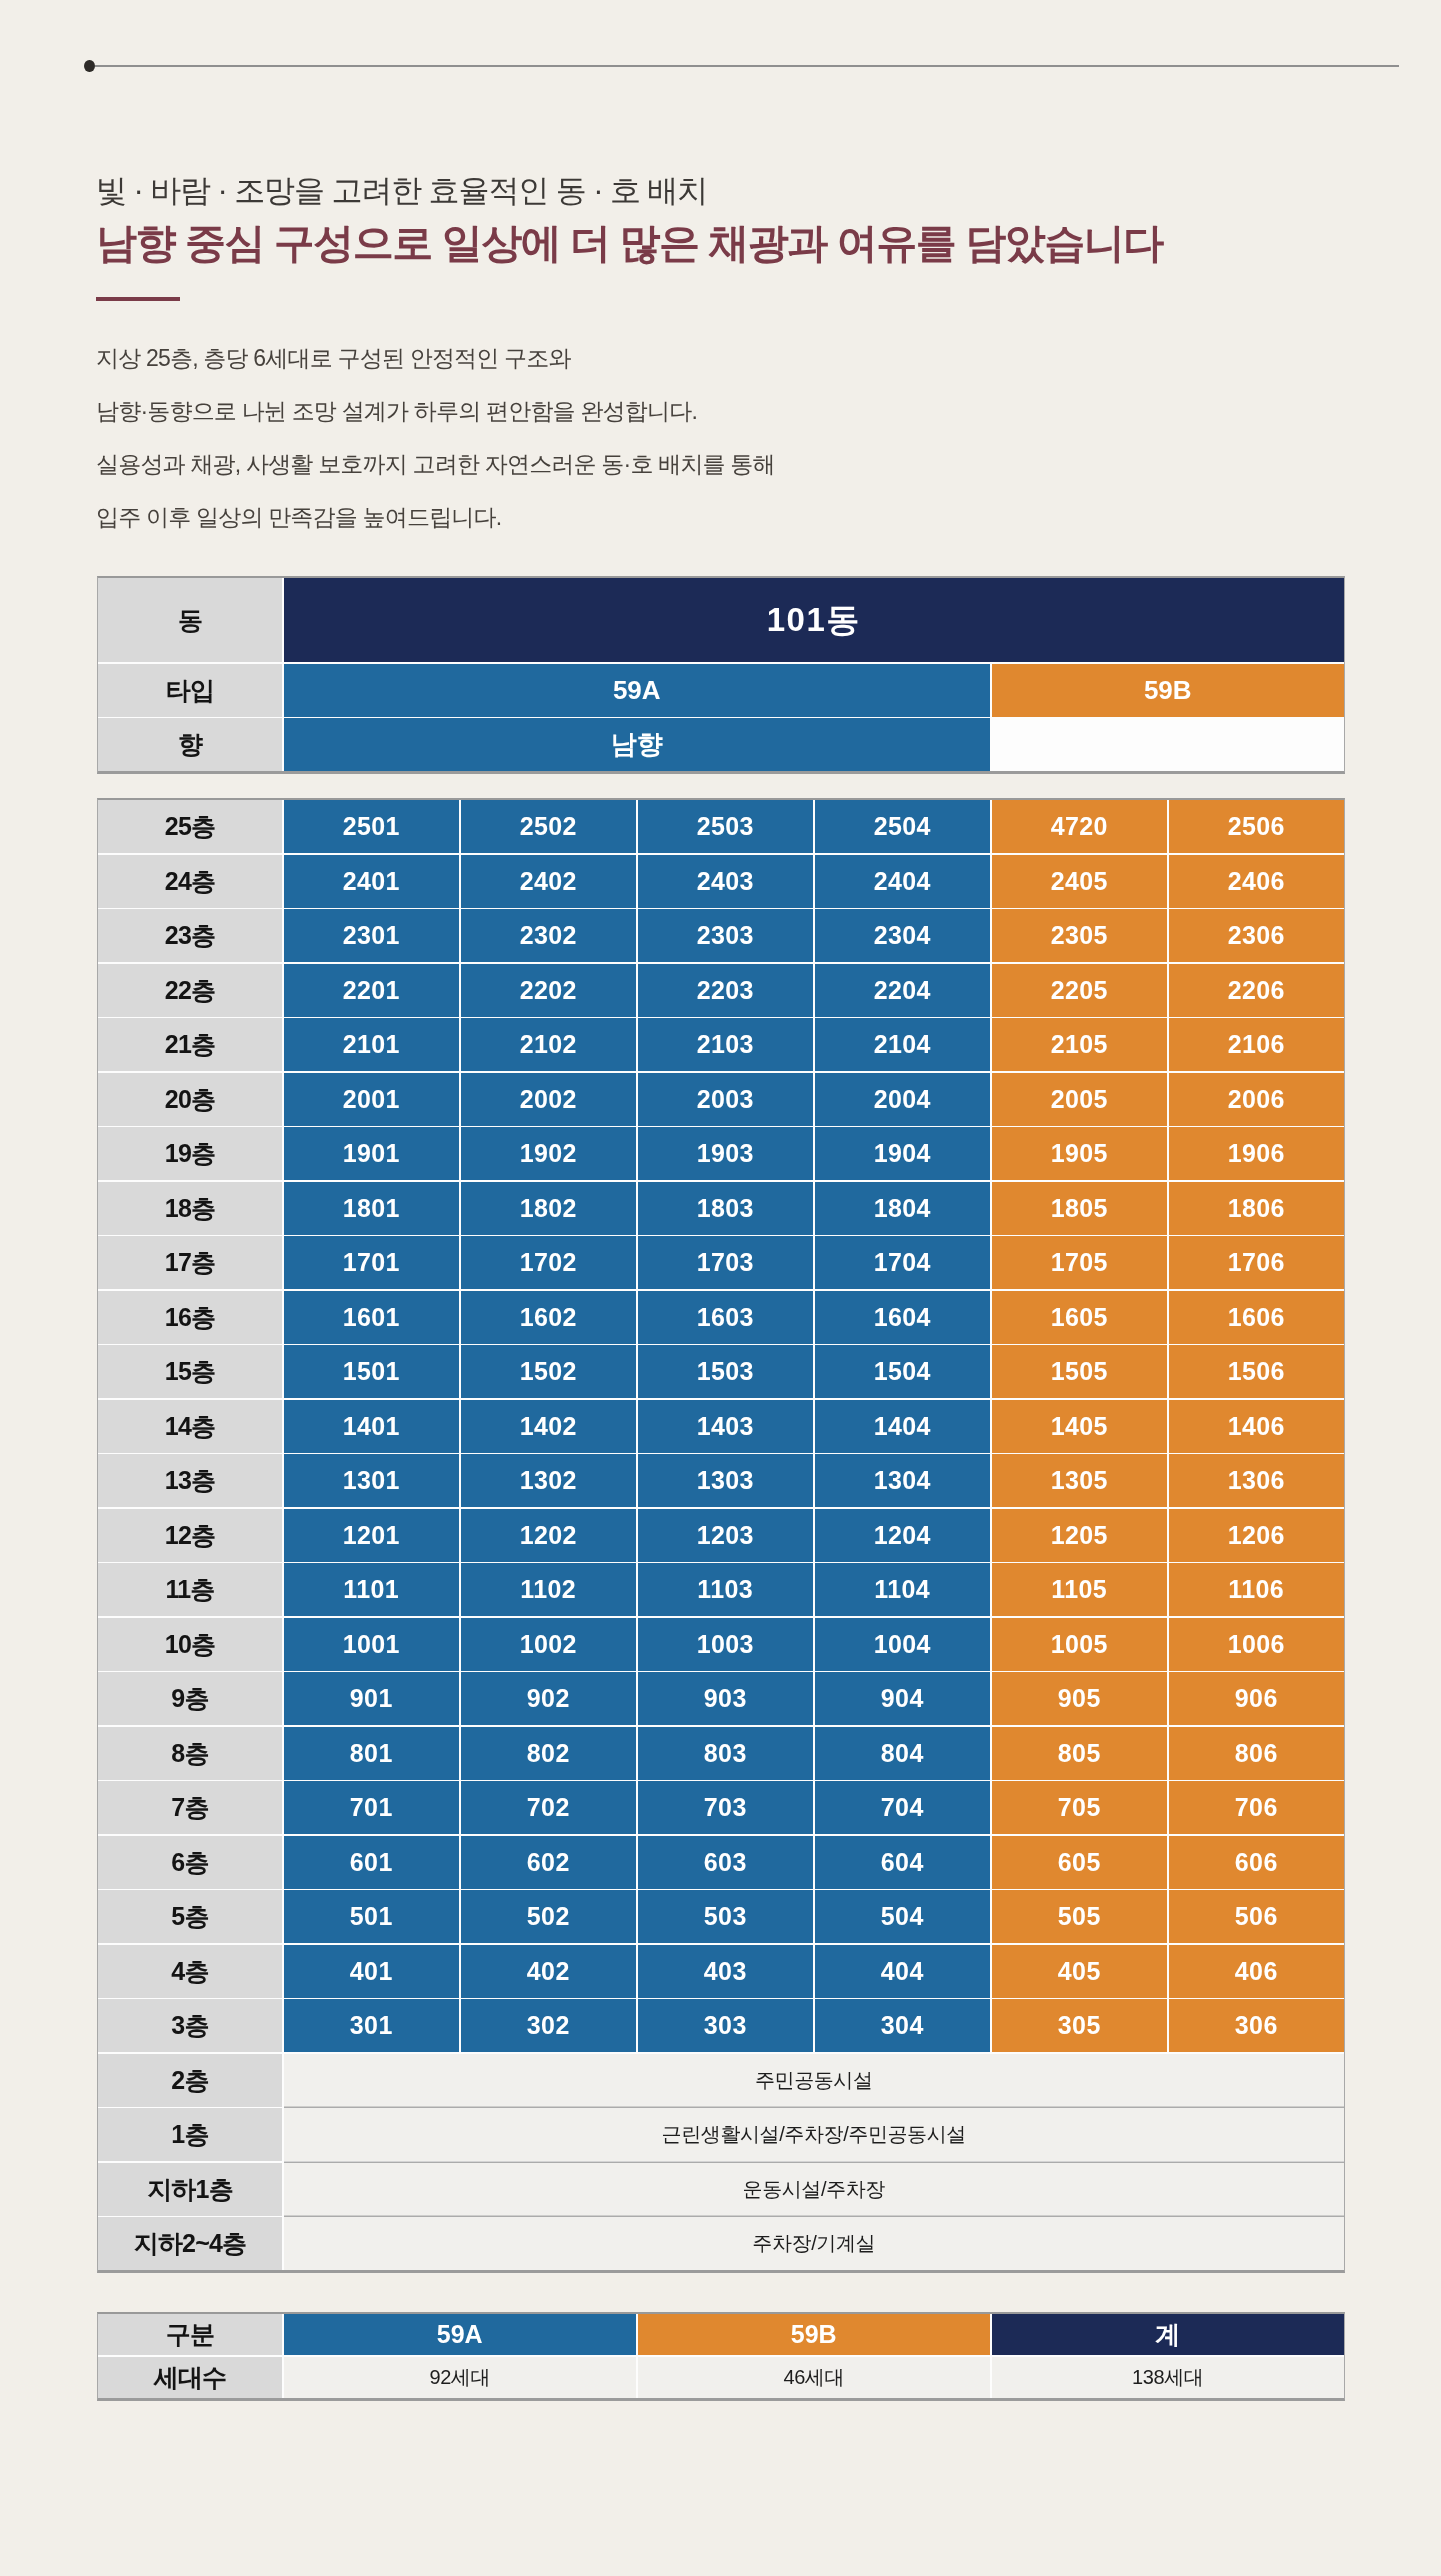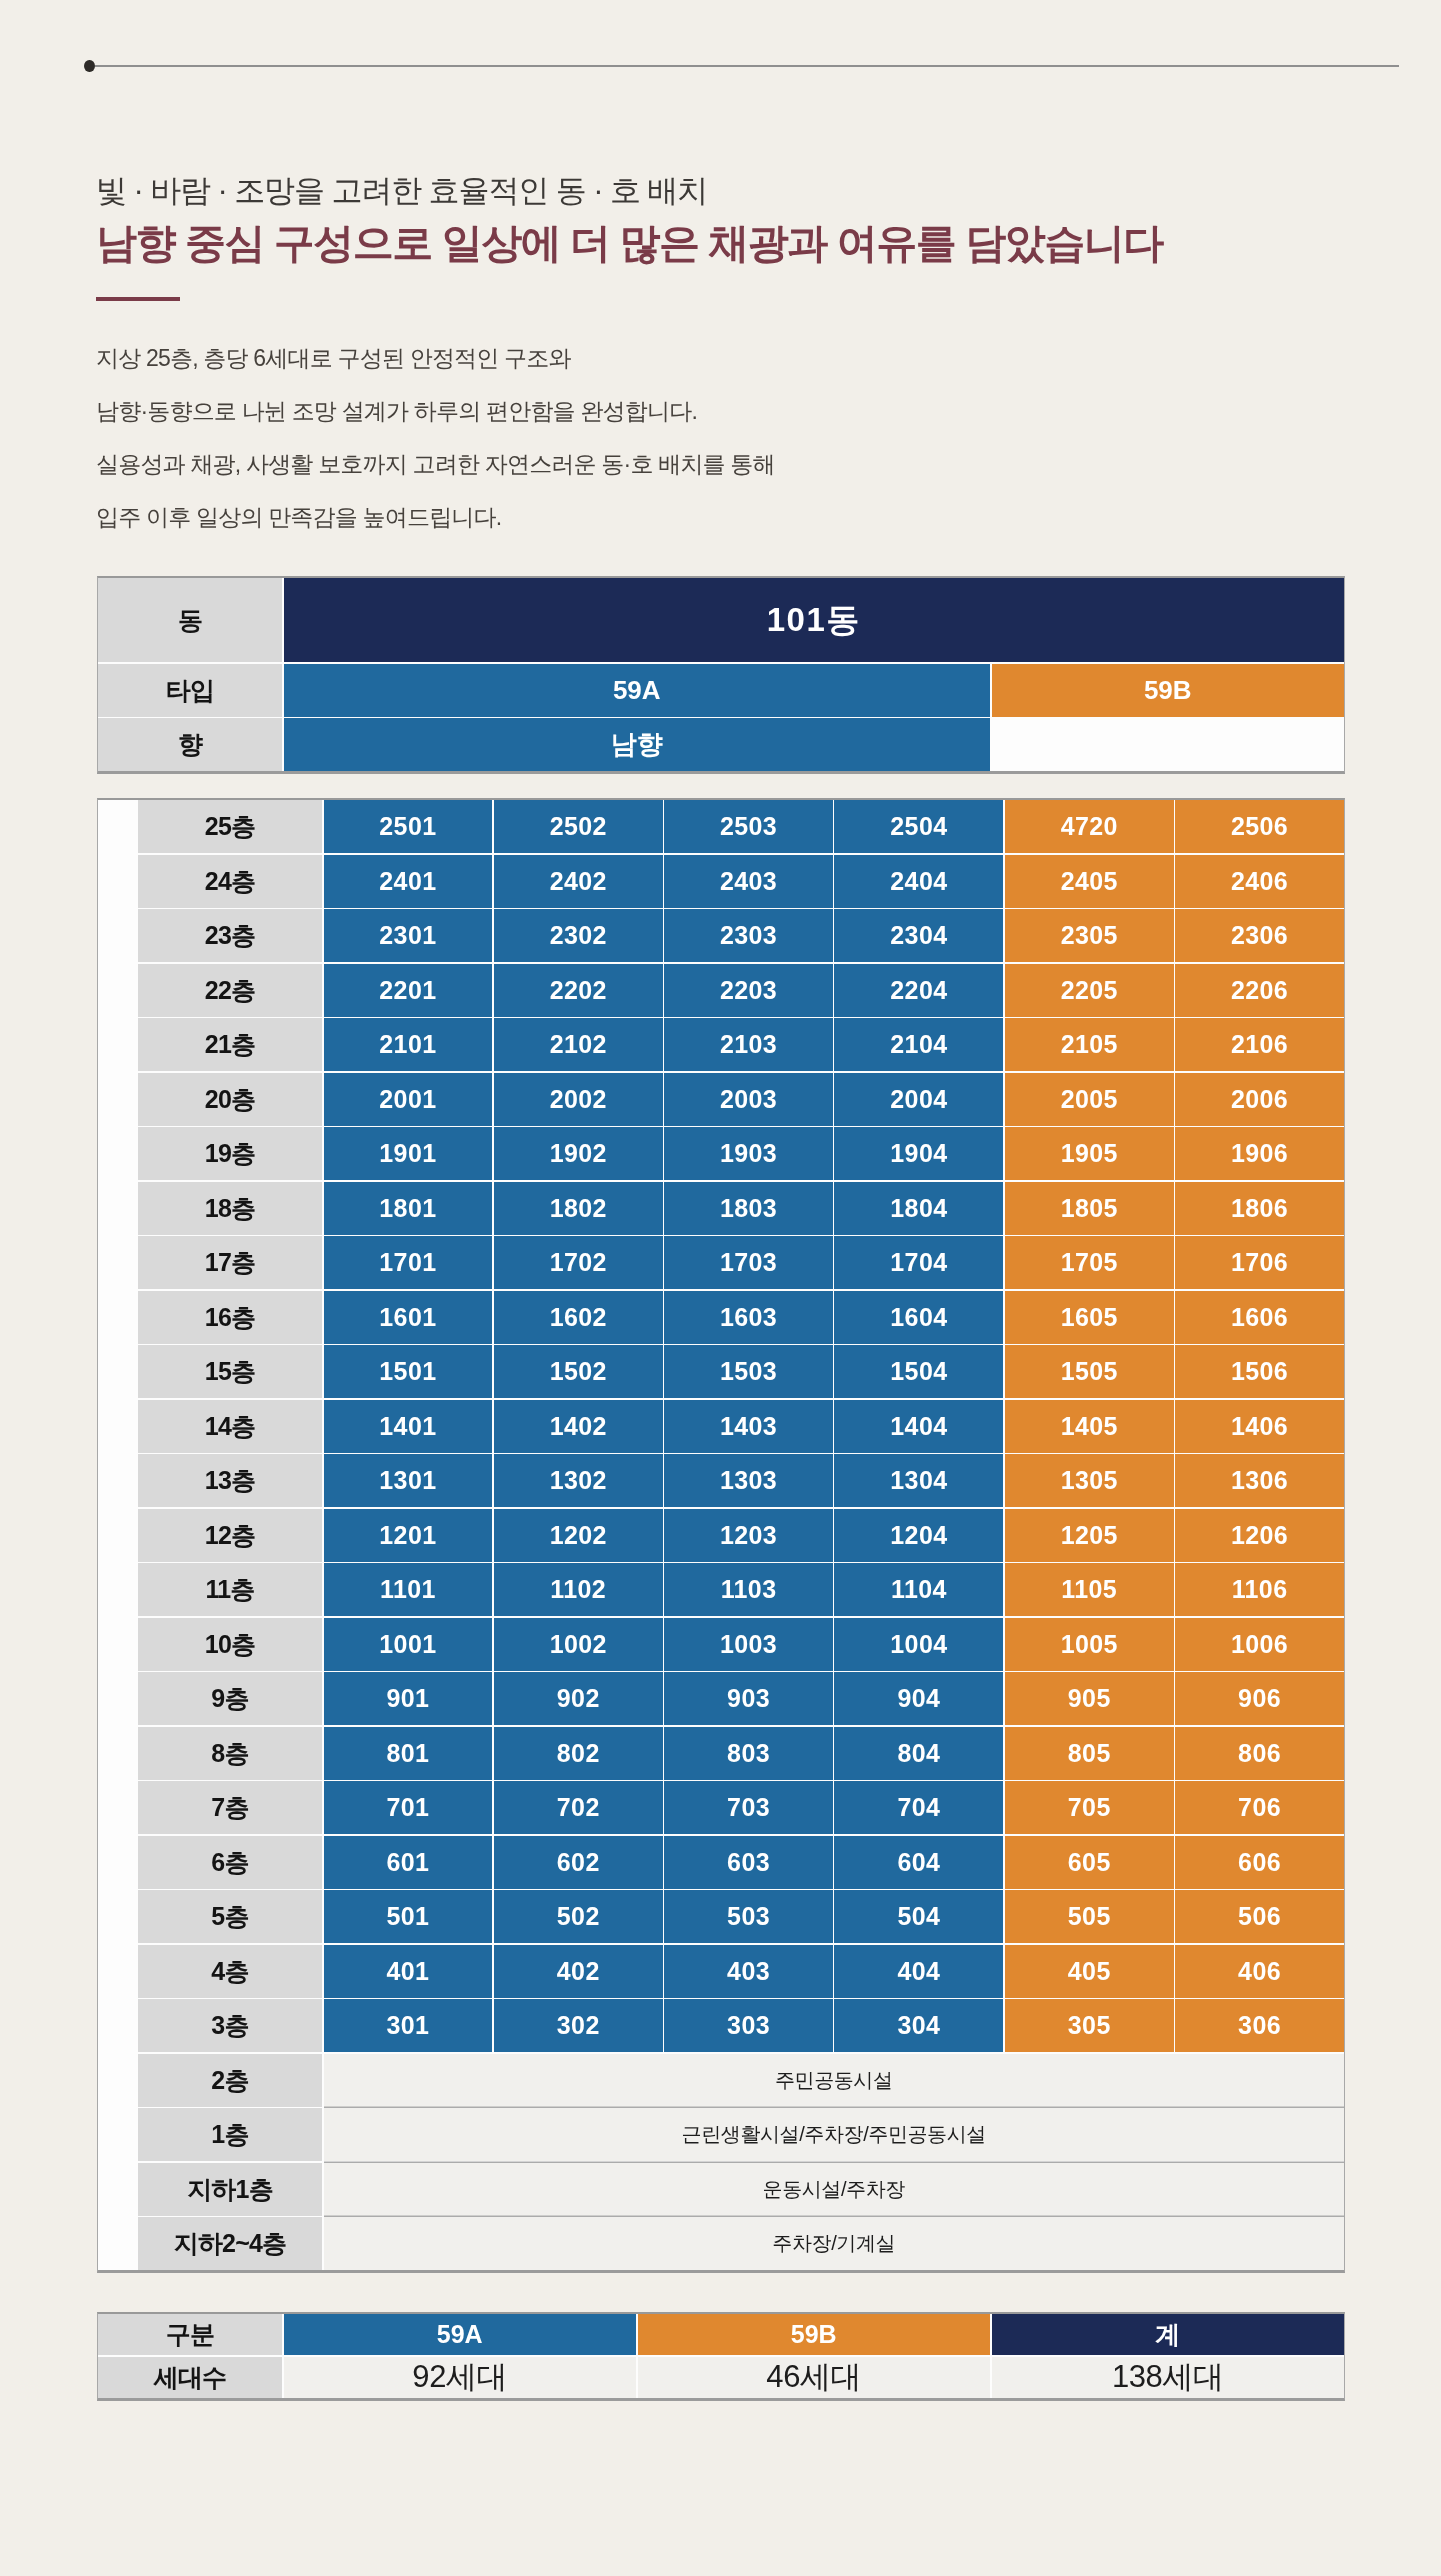--- a/index.html
+++ b/index.html
@@ -50,28 +50,28 @@
   .blue  { background:var(--blue,#20699E);  color:#fff; }
   .orange{ background:var(--orange,#E0882F);color:#fff; }
   .lite  { background:#F1F0ED; color:#1D1D1D; }
   
   #header-table { top:576px; grid-template-columns:184px repeat(6,1fr); grid-template-rows:84px 53px 53px; }
   #header-table .dong-value { grid-column:2 / span 6; font-size:33px; font-weight:700; letter-spacing:1.5px; }
   #header-table .span4 { grid-column:span 4; }
   #header-table .span2 { grid-column:span 2; }
   #header-table .hv { font-size:26px; font-weight:700; }
   
-  #floor-table { top:798px; grid-template-columns:184px repeat(6,1fr); grid-auto-rows:53px;padding-left:40px; }
+  #floor-table { top:798px; grid-template-columns:184px repeat(6,1fr); grid-auto-rows:53px; }
   #floor-table .unit { font-size:25px; font-weight:600; letter-spacing:0.4px; }
   #floor-table .fac-value { grid-column:2 / span 6; font-size:20px; font-weight:500; letter-spacing:-0.4px; }
   #floor-table .fac-sep { box-shadow:0 -1.5px 0 #ABABAB; }
   
   #summary-table { top:2312px; grid-template-columns:184px repeat(3,1fr); grid-template-rows:41px 41px; }
   #summary-table .hv { font-size:25px; font-weight:700; }
-  #summary-table .sv { font-size:31px; font-weight:500; letter-spacing:-0.4px; }
+  #summary-table .sv { font-size:20px; font-weight:500; letter-spacing:-0.4px; }
 </style>
 </head>
 <body>
 
 <div class="top-rule">
   <span class="dot"></span>
   <span class="line"></span>
 </div>
 
 <div class="eyebrow">빛 · 바람 · 조망을 고려한 효율적인 동 · 호 배치</div>

